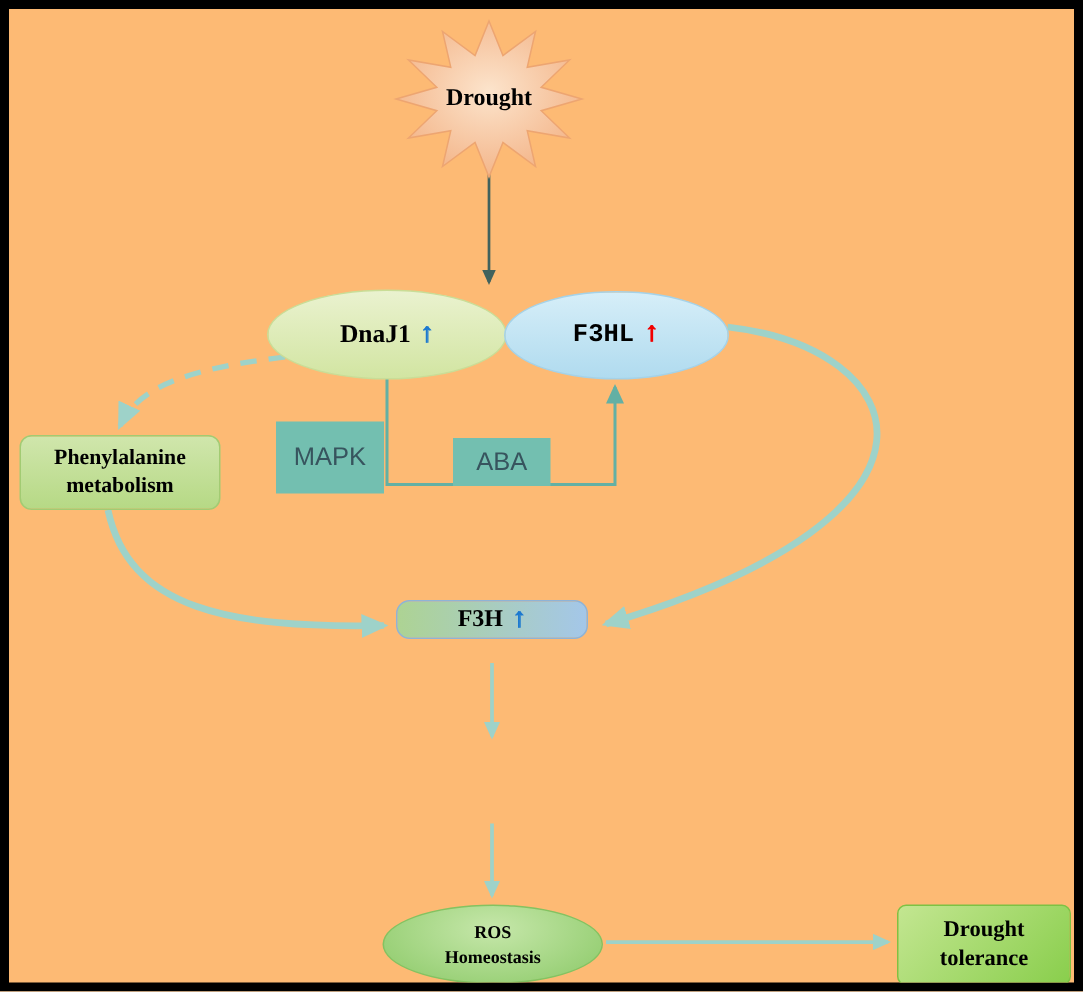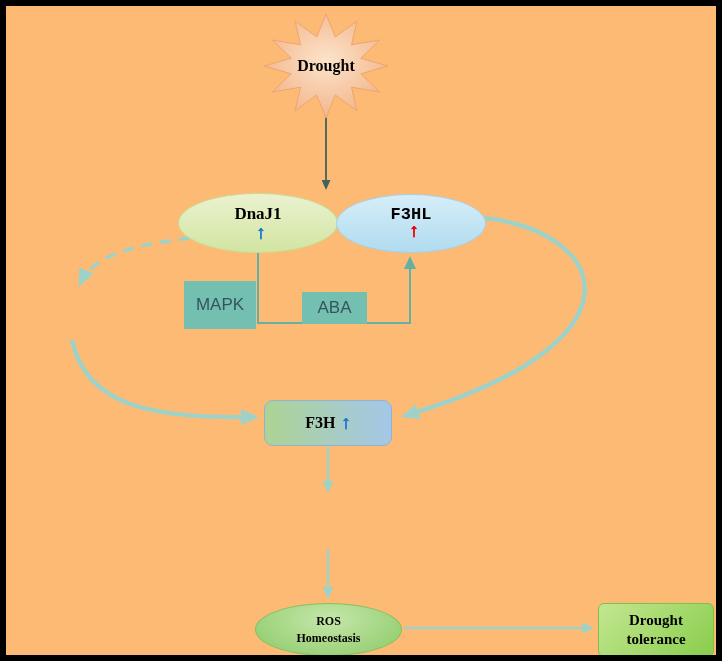--- a/index.html
+++ b/index.html
@@ -11,21 +11,21 @@
     background:#fdba74; border:6px solid #000;
     overflow:hidden;
     font-family:"Liberation Serif", serif;
   }
   .edges { position:absolute; left:0; top:0; }
 
   .node {
     position:absolute; display:flex; align-items:center; justify-content:center;
     text-align:center; font-weight:bold; color:#000;
   }
-  .ellipse { border-radius:50%;flex-direction:column; }
+  .ellipse { border-radius:50%; }
 
   .star-label { left:255px; top:5px; width:130px; height:110px; font-size:16px; }
 
   .dnaj1 {
     left:172px; top:187px; width:160px; height:60px; font-size:17px;
     background:linear-gradient(180deg,#eaf2cf,#d2e5a2);
     border:1px solid #c9dd97;
   }
   .f3hl {
     left:330px; top:188px; width:150px; height:59px; font-size:17px;
@@ -41,21 +41,21 @@
   .mapk { left:178px; top:275px; width:72px; height:48px; }
   .aba  { left:296px; top:286px; width:65px; height:32px; }
 
   .phenyl {
     left:7px; top:284px; width:134px; height:50px; border-radius:8px;
     background:linear-gradient(180deg,#d0e6ac,#b6d985);
     border:1px solid #a2cb73; font-size:14.5px; line-height:1.3;
   }
 
   .f3h {
-    left:258px; top:394px; width:128px; height:46px; border-radius:9px;
+    left:258px; top:394px; width:128px; height:26px; border-radius:9px;
     background:linear-gradient(90deg,#add393,#a4c7e9);
     border:1px solid #8fb3d6; font-size:16px;
   }
 
   .antiox {
     left:256px; top:491px; width:133px; height:50px; border-radius:9px;
     background:linear-gradient(90deg,#bdd7ee,#f5c7a5);
     border:1px solid #ddae86; font-size:14.5px; line-height:1.3;
   }
 
@@ -139,20 +139,26 @@
   </div>
 
   <div class="node signal mapk">
     <span>MAPK</span>
   </div>
 
   <div class="node signal aba">
     <span>ABA</span>
   </div>
 
+  <div class="node phenyl">
+    <div>
+      <div>Phenylalanine</div>
+      <div>metabolism</div>
+    </div>
+  </div>
 
   <div class="node f3h">
     <span>F3H</span>
     <span class="trend trend-blue">↑</span>
   </div>
 
 
   <div class="node ellipse ros">
     <div>
       <div>ROS</div>

